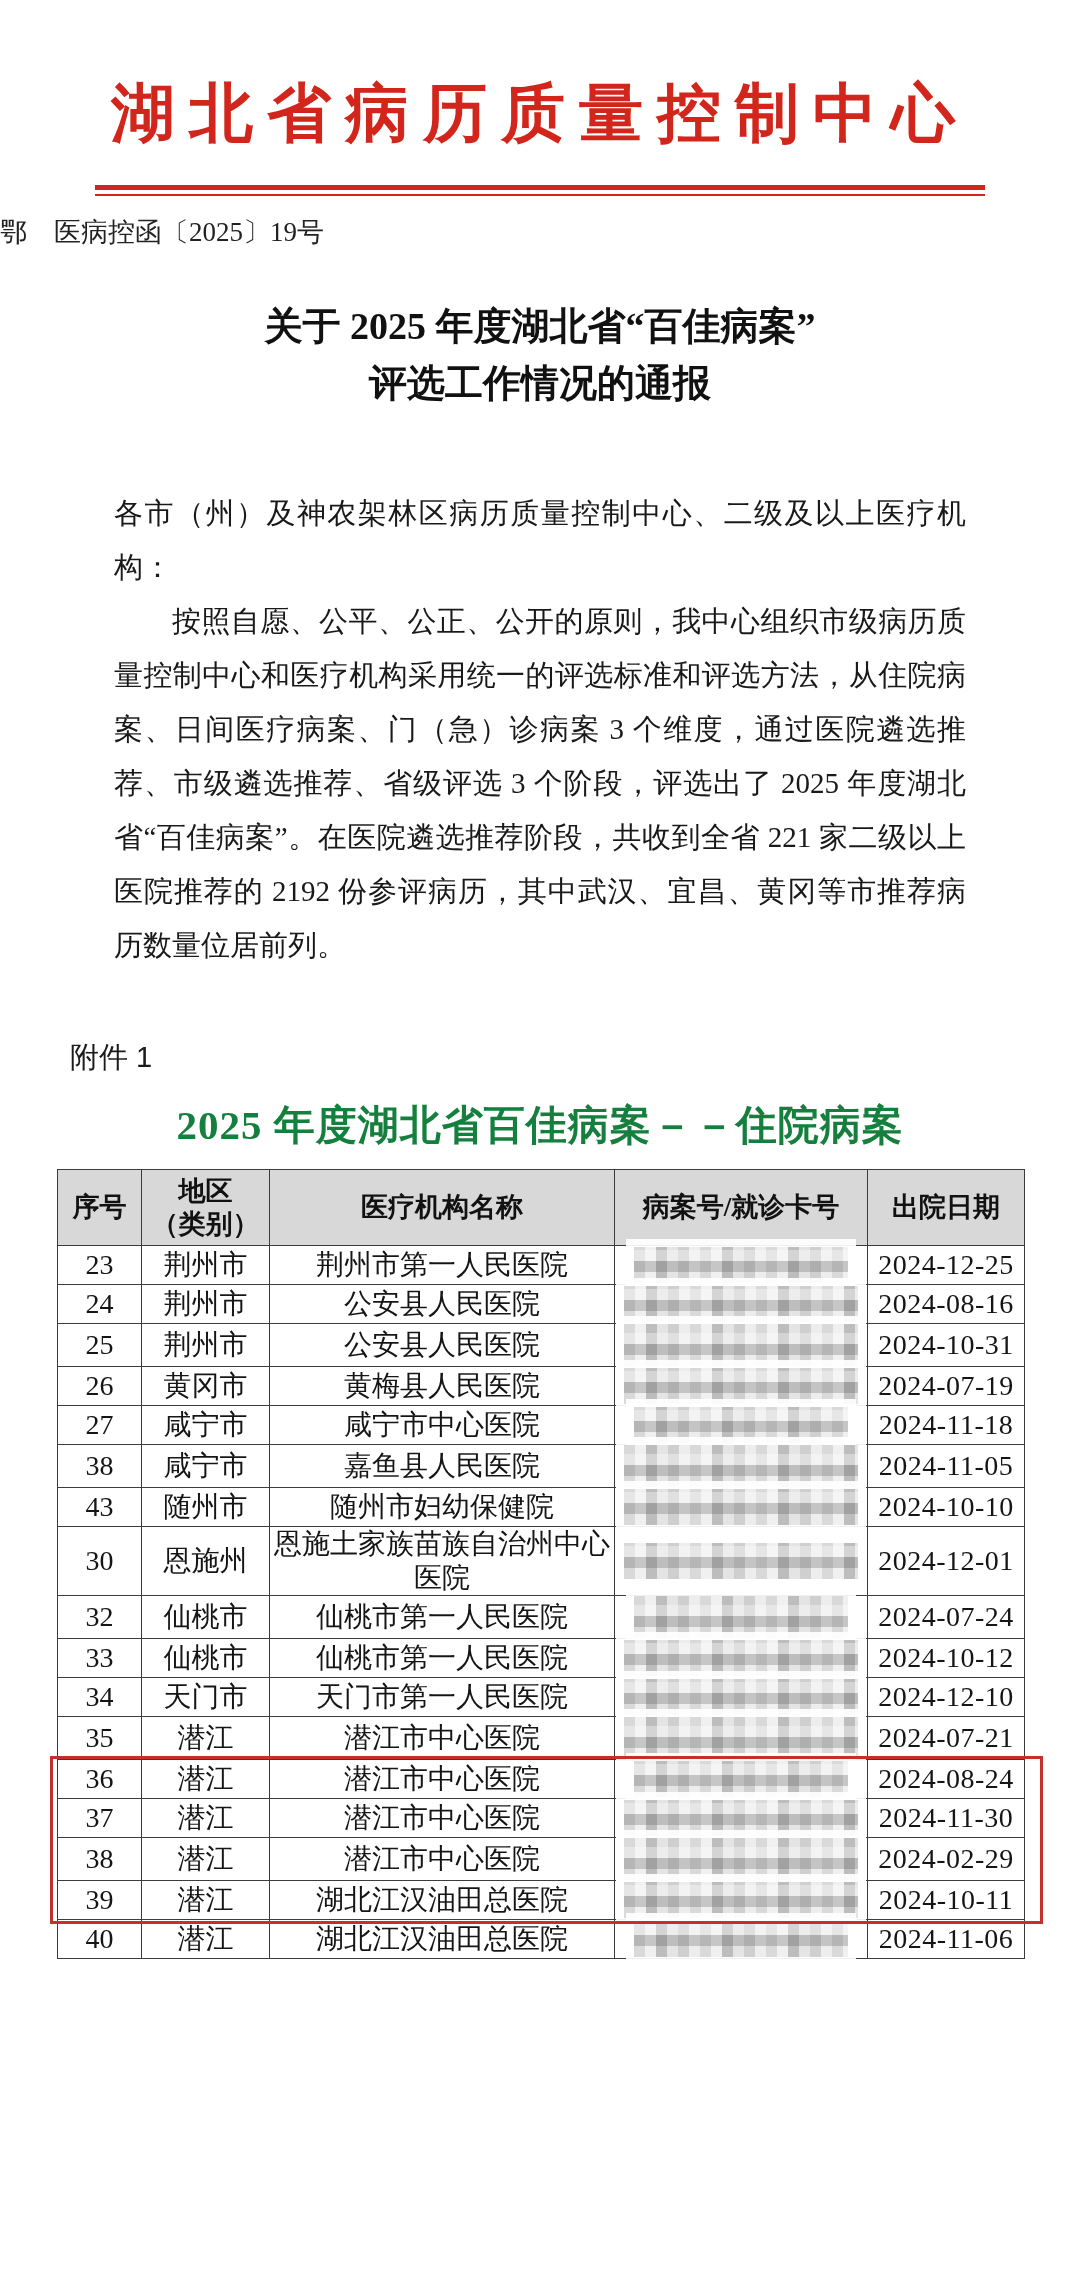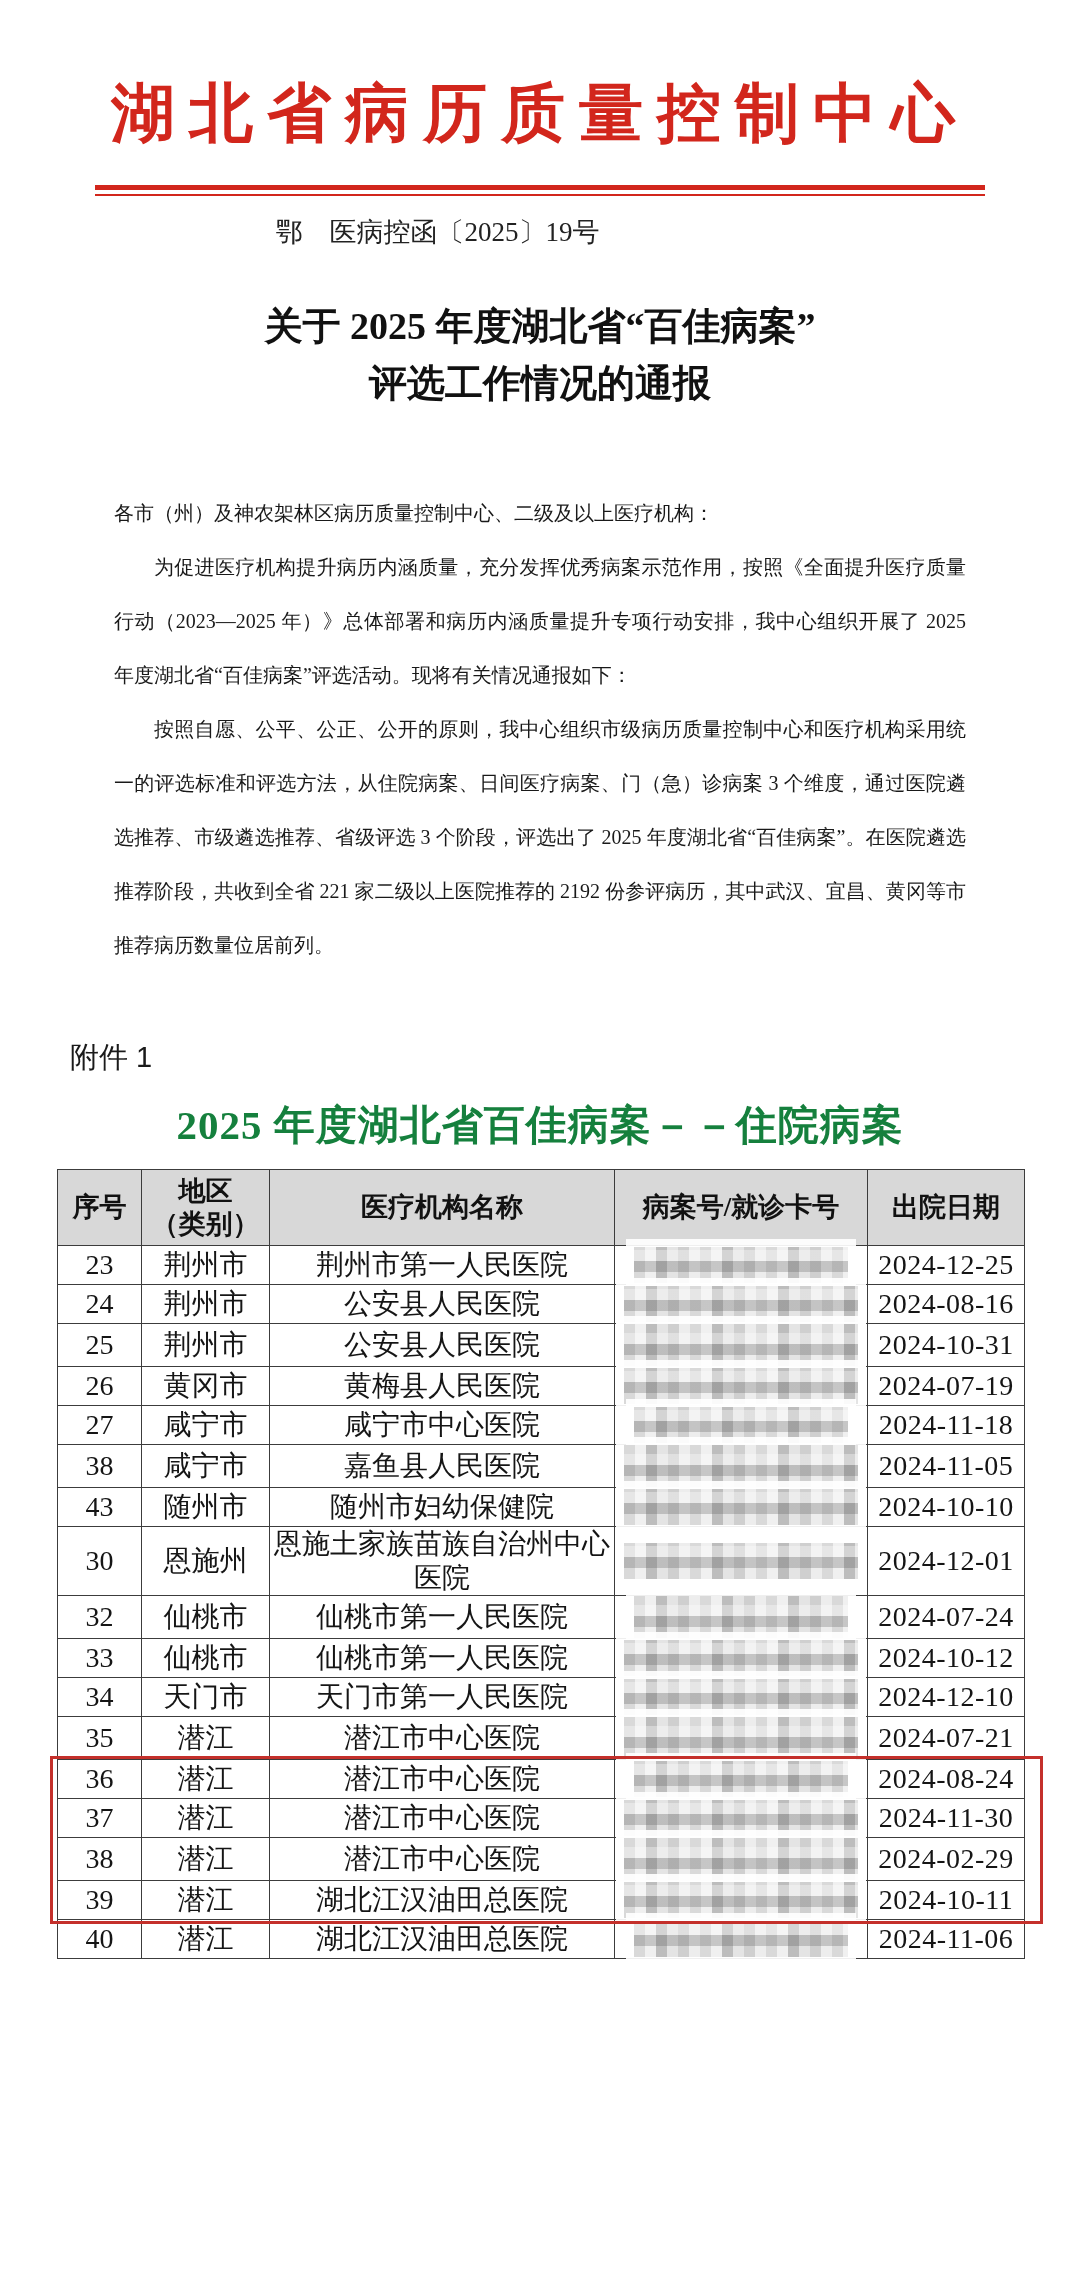--- a/index.html
+++ b/index.html
@@ -17,30 +17,30 @@
   .org-title{
     margin:0;padding-top:70px;text-align:center;
     font-family:"Liberation Sans", sans-serif;
     font-size:64px;font-weight:bold;letter-spacing:14px;
     color:var(--accent);white-space:nowrap;
   }
   .red-rule{margin:28px 95px 0 95px;}
   .red-rule .thick{height:5px;background:var(--accent);}
   .red-rule .thin{height:2px;background:var(--accent);margin-top:4px;}
   .doc-number{
-    margin-top:18px;text-align:center;padding-right:205px;
+    margin-top:18px;text-align:left;padding-right:205px;
     font-size:27px;color:#222;
   }
   .doc-title{
     margin-top:48px;text-align:center;
     font-size:38px;font-weight:bold;line-height:57px;color:#111;
   }
   .body-text{
     width:852px;margin:74px auto 0 auto;
-    font-size:20px;line-height:54px;text-align:justify;
+    font-size:29px;line-height:54px;text-align:justify;
     color:#191919;
   }
   .body-text p{margin:0;}
   .body-text p.indent{text-indent:2em;}
   .attachment{
     margin:66px 0 0 70px;
     font-family:"Liberation Sans", sans-serif;
     font-size:29px;color:#1a1a1a;
   }
   .table-title{
@@ -105,21 +105,20 @@
 
   <div class="doc-number">鄂　医病控函〔2025〕19号</div>
 
   <div class="doc-title">
     <div>关于 2025 年度湖北省“百佳病案”</div>
     <div>评选工作情况的通报</div>
   </div>
 
   <div class="body-text">
     <p>各市（州）及神农架林区病历质量控制中心、二级及以上医疗机构：</p>
-    <p class="indent">为促进医疗机构提升病历内涵质量，充分发挥优秀病案示范作用，按照《全面提升医疗质量行动（2023—2025 年）》总体部署和病历内涵质量提升专项行动安排，我中心组织开展了 2025 年度湖北省“百佳病案”评选活动。现将有关情况通报如下：</p>
     <p class="indent">按照自愿、公平、公正、公开的原则，我中心组织市级病历质量控制中心和医疗机构采用统一的评选标准和评选方法，从住院病案、日间医疗病案、门（急）诊病案 3 个维度，通过医院遴选推荐、市级遴选推荐、省级评选 3 个阶段，评选出了 2025 年度湖北省“百佳病案”。在医院遴选推荐阶段，共收到全省 221 家二级以上医院推荐的 2192 份参评病历，其中武汉、宜昌、黄冈等市推荐病历数量位居前列。</p>
   </div>
 
   <div class="attachment">附件 1</div>
 
   <div class="table-title">2025 年度湖北省百佳病案－－住院病案</div>
 
   <div class="table-zone">
     <table class="cases">
       <colgroup>

